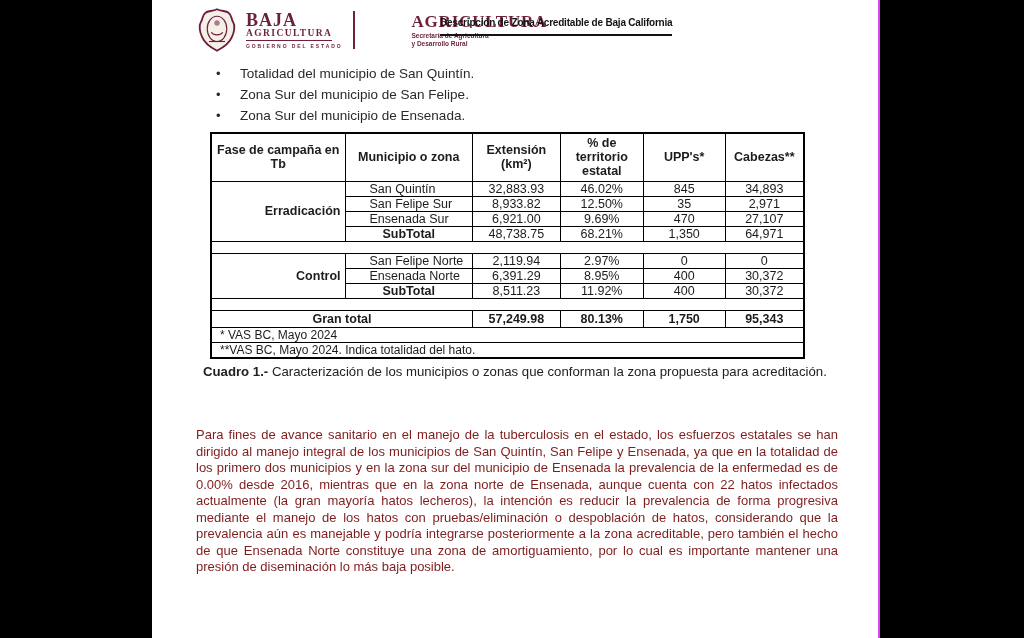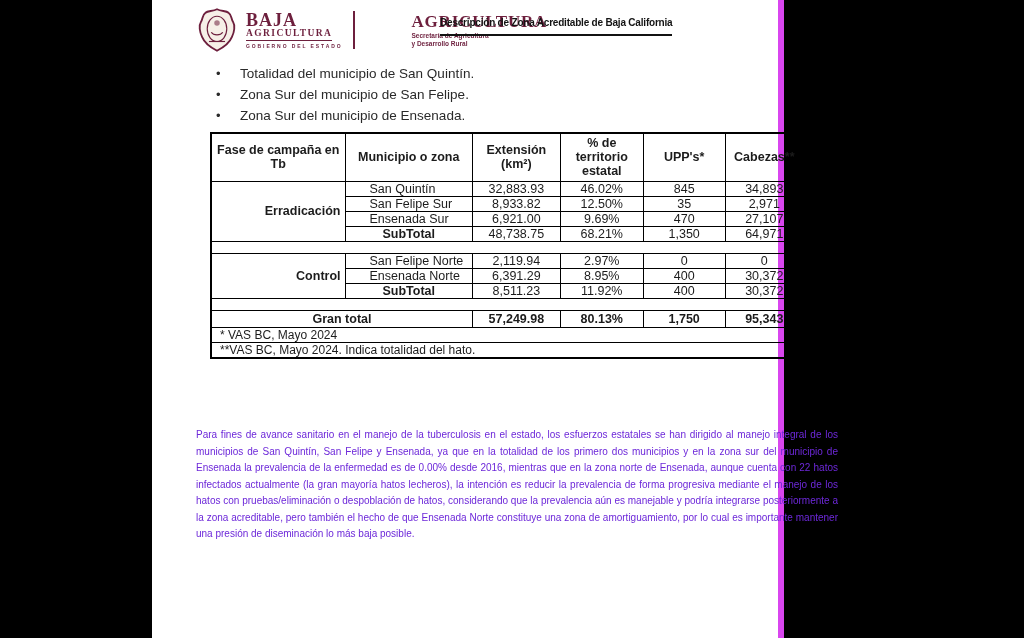--- a/index.html
+++ b/index.html
@@ -1,21 +1,21 @@
 <!DOCTYPE html>
 <html><head>
 <meta charset="utf-8">
 <style>
   * { margin: 0; padding: 0; box-sizing: border-box; }
   html, body { width: 1024px; height: 638px; overflow: hidden; }
   body { background: #000; font-family: "Liberation Sans", sans-serif; position: relative; }
 
   .page {
-    position: absolute; left: 152px; top: 0; width: 632px; height: 638px;
-    background: #fff; border-right: 6px solid #d946ef;
+    position: absolute; left: 152px; top: 0; width: 728px; height: 638px;
+    background: #fff; border-right: 2px solid #d946ef;
   }
 
   
   .brand-group { position: absolute; left: 42px; top: 7px; display: flex; align-items: center; }
   .crest { width: 46px; height: 46px; flex: 0 0 auto; }
   .brand-text { margin-left: 6px; color: #6d1f3d; font-family: "Liberation Serif", serif; }
   .brand-top { font-size: 18px; font-weight: bold; letter-spacing: 1px; line-height: 16px; }
   .brand-bottom { font-size: 9.5px; font-weight: bold; letter-spacing: 1.4px; line-height: 10px; }
   .brand-rule { height: 1px; background: #6d1f3d; margin: 2px 0 2px 0; width: 86px; }
   .brand-sub { font-family: "Liberation Sans", sans-serif; font-size: 5px; letter-spacing: 1.9px; font-weight: bold; }
@@ -51,21 +51,21 @@
   td.grand-label { text-align: center; }
   tr.footnote-row td { border-left: none; border-right: none; font-size: 12px; height: 14px; padding-left: 8px; }
 
   
   .caption { position: absolute; left: 51px; top: 363px; width: 645px; font-size: 13.2px; line-height: 17px; color: #222; }
   .caption-label { font-weight: bold; }
 
   
   .body-paragraph {
     position: absolute; left: 44px; top: 427px; width: 642px;
-    font-size: 10px; line-height: 16.5px; color: #6d28d9; text-align: justify;
+    font-size: 13px; line-height: 16.5px; color: #7f1d1d; text-align: justify;
   }
 </style>
 </head>
 <body>
 
 <div class="page">
 
   <div class="brand-group">
     <svg class="crest" viewBox="0 0 40 40">
       <path d="M20 2 C24 4 28 3 30 5 C33 7 32 10 34 13 C36 16 35 22 33 26 C31 31 26 35 20 38 C14 35 9 31 7 26 C5 22 4 16 6 13 C8 10 7 7 10 5 C12 3 16 4 20 2 Z" fill="#f6efe7" stroke="#6d1f3d" stroke-width="1.6"></path>
@@ -197,16 +197,20 @@
 
     <tr class="footnote-row">
       <td colspan="6">* VAS BC, Mayo 2024</td>
     </tr>
     <tr class="footnote-row">
       <td colspan="6">**VAS BC, Mayo 2024. Indica totalidad del hato.</td>
     </tr>
   </tbody>
     </table>
 
+  <div class="caption">
+    <span class="caption-label">Cuadro 1.-</span>
+    <span>Caracterización de los municipios o zonas que conforman la zona propuesta para acreditación.</span>
+  </div>
 
   <div class="body-paragraph">Para fines de avance sanitario en el manejo de la tuberculosis en el estado, los esfuerzos estatales se han dirigido al manejo integral de los municipios de San Quintín, San Felipe y Ensenada, ya que en la totalidad de los primero dos municipios y en la zona sur del municipio de Ensenada la prevalencia de la enfermedad es de 0.00% desde 2016, mientras que en la zona norte de Ensenada, aunque cuenta con 22 hatos infectados actualmente (la gran mayoría hatos lecheros), la intención es reducir la prevalencia de forma progresiva mediante el manejo de los hatos con pruebas/eliminación o despoblación de hatos, considerando que la prevalencia aún es manejable y podría integrarse posteriormente a la zona acreditable, pero también el hecho de que Ensenada Norte constituye una zona de amortiguamiento, por lo cual es importante mantener una presión de diseminación lo más baja posible.</div>
 
 </div>
 
 </body></html>

